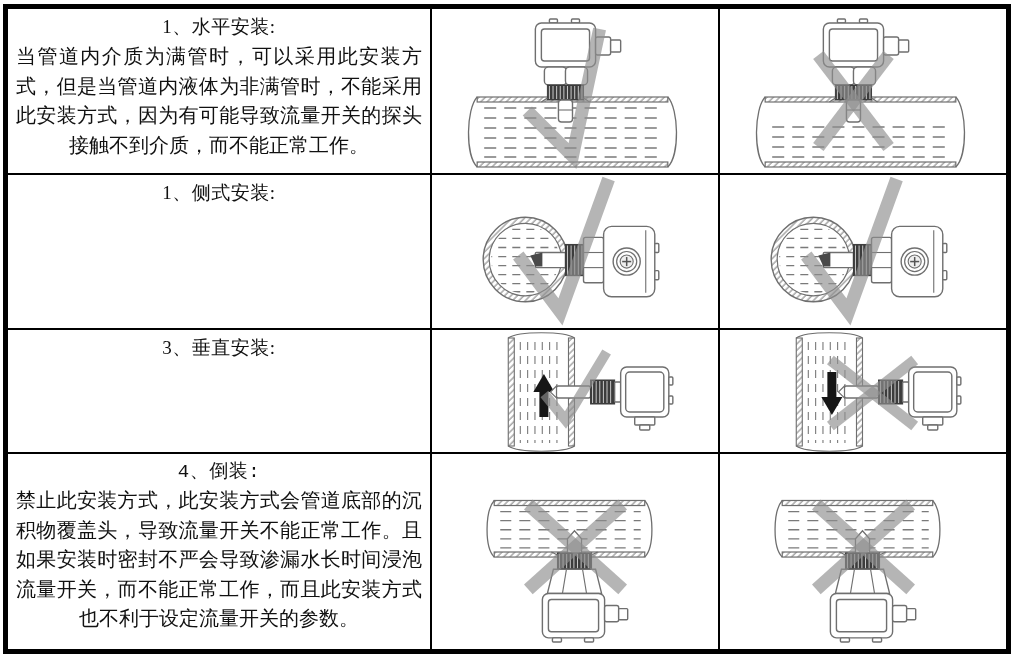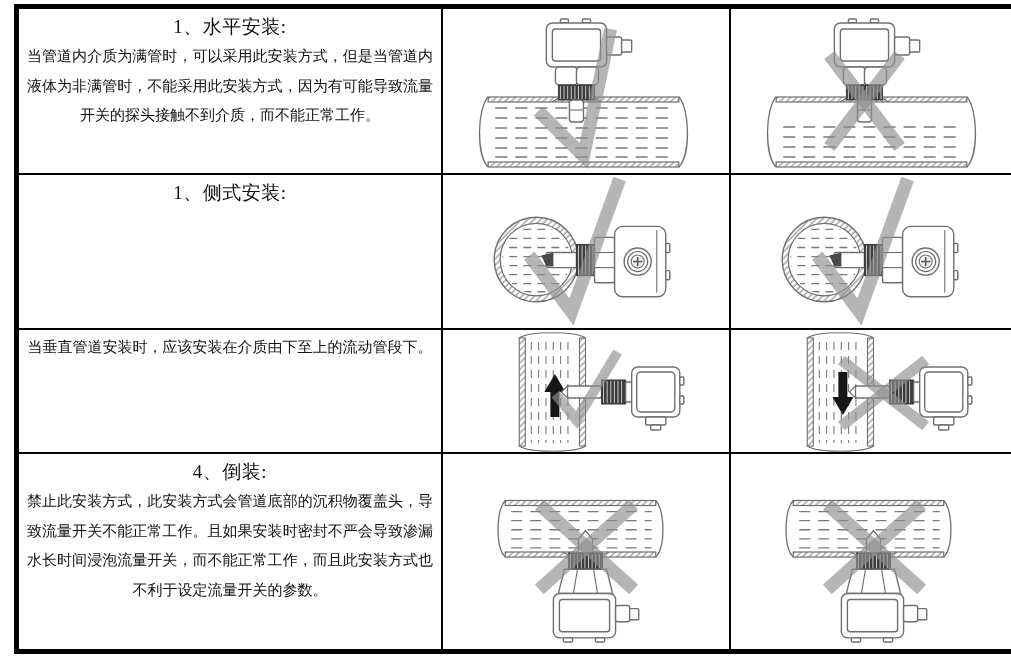--- a/index.html
+++ b/index.html
@@ -1,33 +1,33 @@
 <!DOCTYPE html>
 <html><head>
 <meta charset="utf-8">
 <style>
   html,body{margin:0;padding:0;background:#fff;}
   body{width:1011px;height:660px;overflow:hidden;
        font-family:"Liberation Serif","DejaVu Serif",serif;}
-  .page{padding:4px 14px;}
+  .page{padding:4px 3px;}
   .table{
     display:grid;
     grid-template-columns:424px 288px 286px;
     grid-template-rows:166px 155px 124px 195px;
     border:5px solid #000;
     width:998px;
     background:#fff;
   }
   .cell{box-sizing:border-box;border-right:2px solid #000;border-bottom:2px solid #000;
         background:#fff;overflow:hidden;}
   .cell.last-col{border-right:none;}
-  .cell.last-row{border-bottom:none;}
+  .cell.last-row{border-bottom:none;font-family:Liberation Mono, monospace;}
   .text-cell{padding:3px 8px 0 8px;color:#111;}
   .cell-title{text-align:center;font-size:19px;line-height:30px;letter-spacing:.5px;}
-  .cell-body{font-size:15px;line-height:29.5px;text-align:justify;text-align-last:center;}
+  .cell-body{font-size:20px;line-height:29.5px;text-align:justify;text-align-last:center;}
   .diagram-cell{display:flex;align-items:stretch;justify-content:stretch;}
   .diagram-cell svg{width:100%;height:100%;display:block;}
 </style>
 </head>
 <body>
 
 <div class="page">
   <div class="table">
       <div class="cell text-cell">
         <div class="cell-title">1、水平安装:</div>
@@ -235,21 +235,21 @@
               <circle cx="194" cy="86" r="10" fill="none" stroke="#6f6f6f" stroke-width="1.2"></circle>
               <circle cx="194" cy="86" r="6.5" fill="#efefef" stroke="#6f6f6f" stroke-width="1.1"></circle>
               <line x1="189.5" y1="86" x2="198.5" y2="86" stroke="#555" stroke-width="1.5"></line>
               <line x1="194" y1="81.5" x2="194" y2="90.5" stroke="#555" stroke-width="1.5"></line>
             </g>
           </g>
           <path d="M 86 80 L 128 136 L 176 4" fill="none" stroke="#8f8f8f" stroke-opacity="0.66" stroke-width="13"></path>
         </svg>
       </div>
       <div class="cell text-cell">
-        <div class="cell-body">当垂直管道安装时，应该安装在介质由下至上的流动管段下。</div>
+        <div class="cell-title">3、垂直安装:</div>
       </div>
       <div class="cell diagram-cell">
         <svg viewBox="0 0 285 122" preserveAspectRatio="none">
           <defs>
             <pattern id="v2_0" width="4.5" height="4.5" patternUnits="userSpaceOnUse" patternTransform="rotate(45)">
               <rect width="4.5" height="4.5" fill="#fff"></rect>
               <line x1="1" y1="0" x2="1" y2="4.5" stroke="#929292" stroke-width="1.2"></line>
             </pattern>
           </defs>
           <g>

